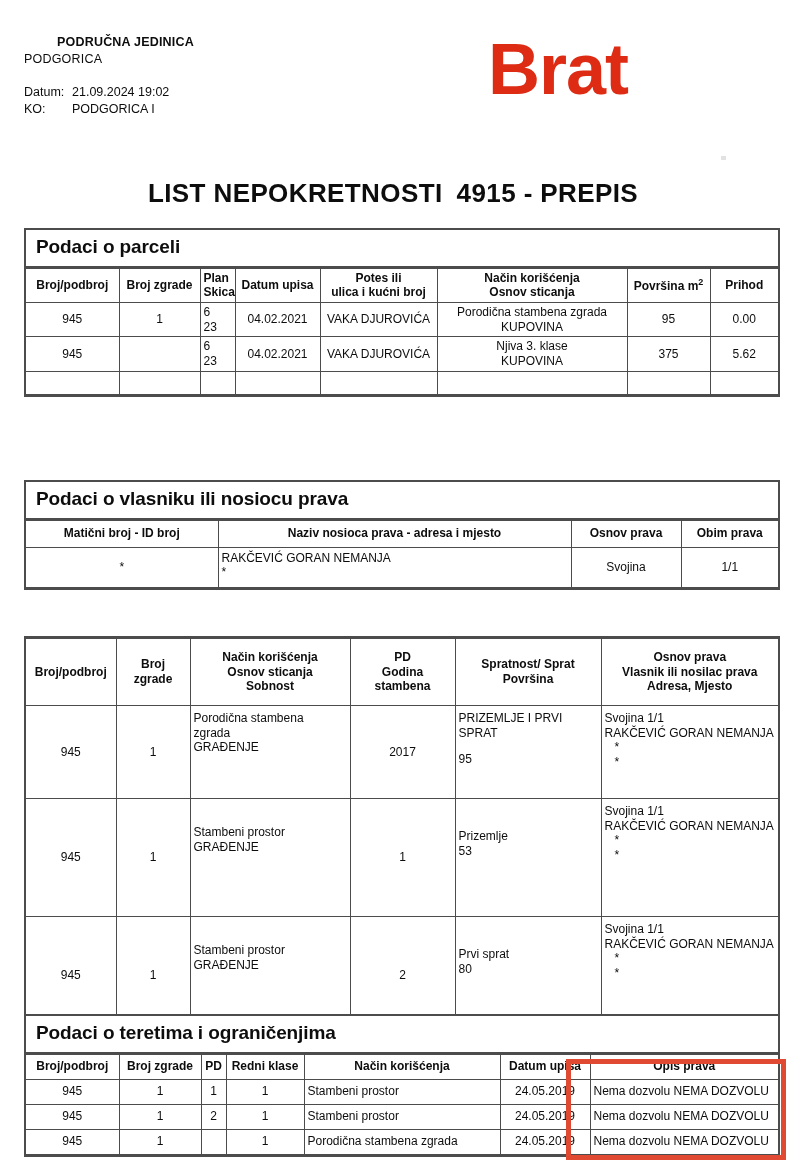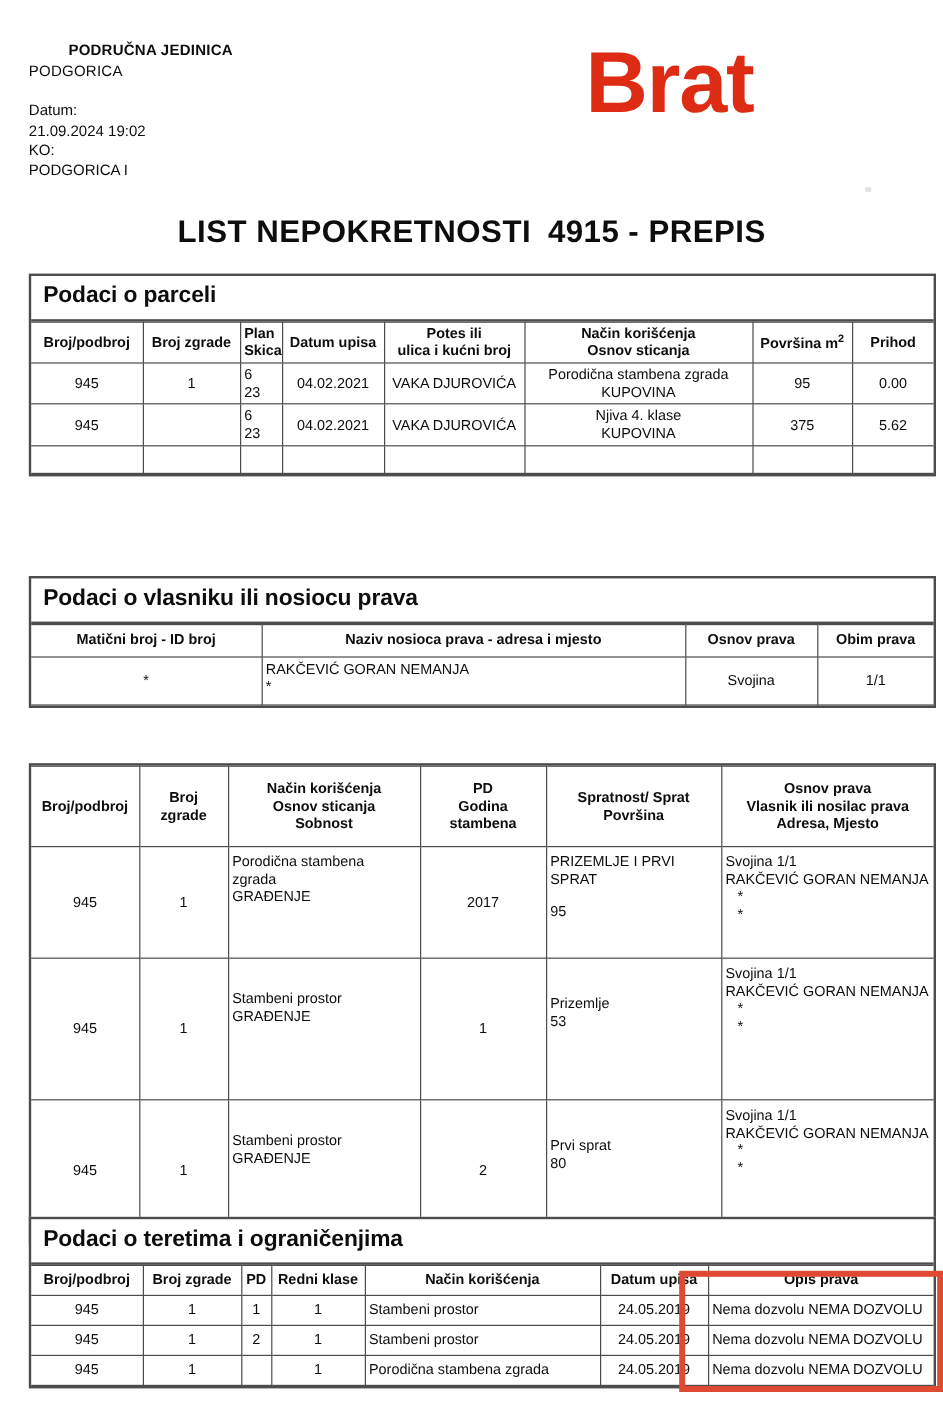--- a/index.html
+++ b/index.html
@@ -34,21 +34,20 @@
     font-weight: normal;
     letter-spacing: .2px;
   }
   .hdr-meta {
     margin-top: 17px;
     font-size: 12.5px;
   }
   .hdr-meta .row {
     display: flex;
     white-space: pre;
-    flex-direction: column;
   }
   .hdr-meta .lbl { display: inline-block; width: 48px; }
 
   
   .watermark {
     position: absolute;
     left: 477px;
     top: 33px;
     font-size: 72px;
     font-weight: bold;
@@ -239,21 +238,21 @@
     <tr class="r-data">
       <td class="edge-l">945</td>
       <td></td>
       <td class="lft">
         <span>6</span><br>
         <span>23</span>
       </td>
       <td>04.02.2021</td>
       <td>VAKA DJUROVIĆA</td>
       <td>
-        <span>Njiva 4. klase</span><br>
+        <span>Njiva 3. klase</span><br>
         <span>KUPOVINA</span>
       </td>
       <td>375</td>
       <td class="edge-r">5.62</td>
     </tr>
 
     <tr class="r-empty">
       <td class="edge-l"></td>
       <td></td>
       <td></td>

